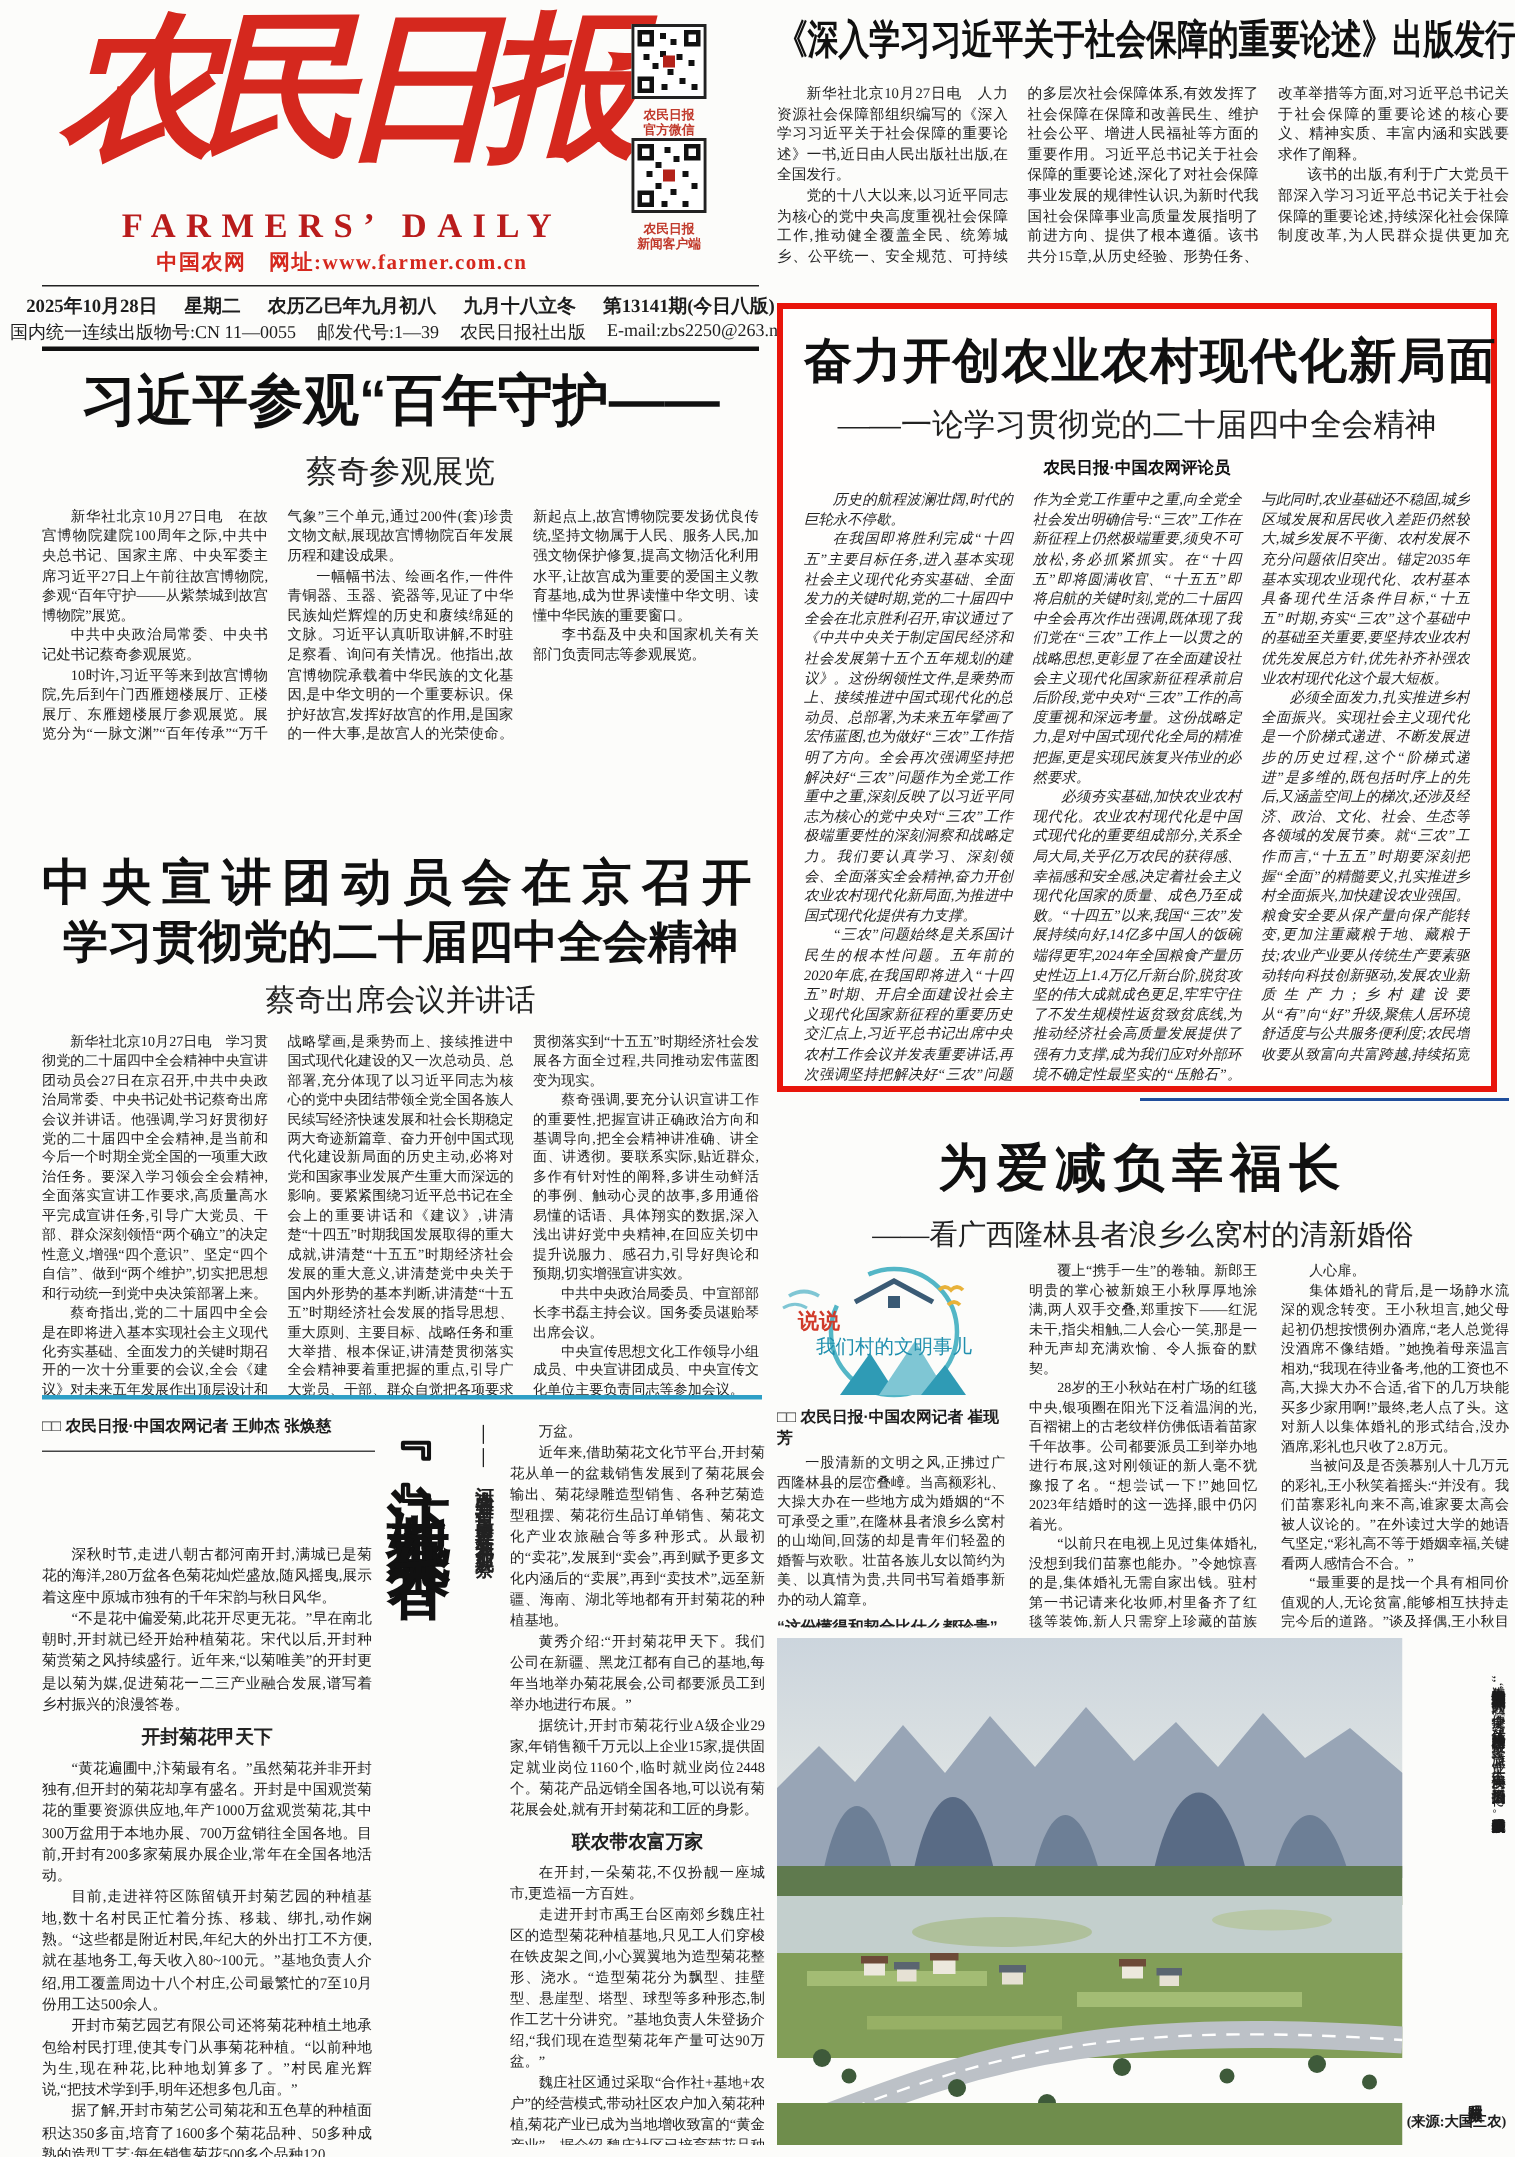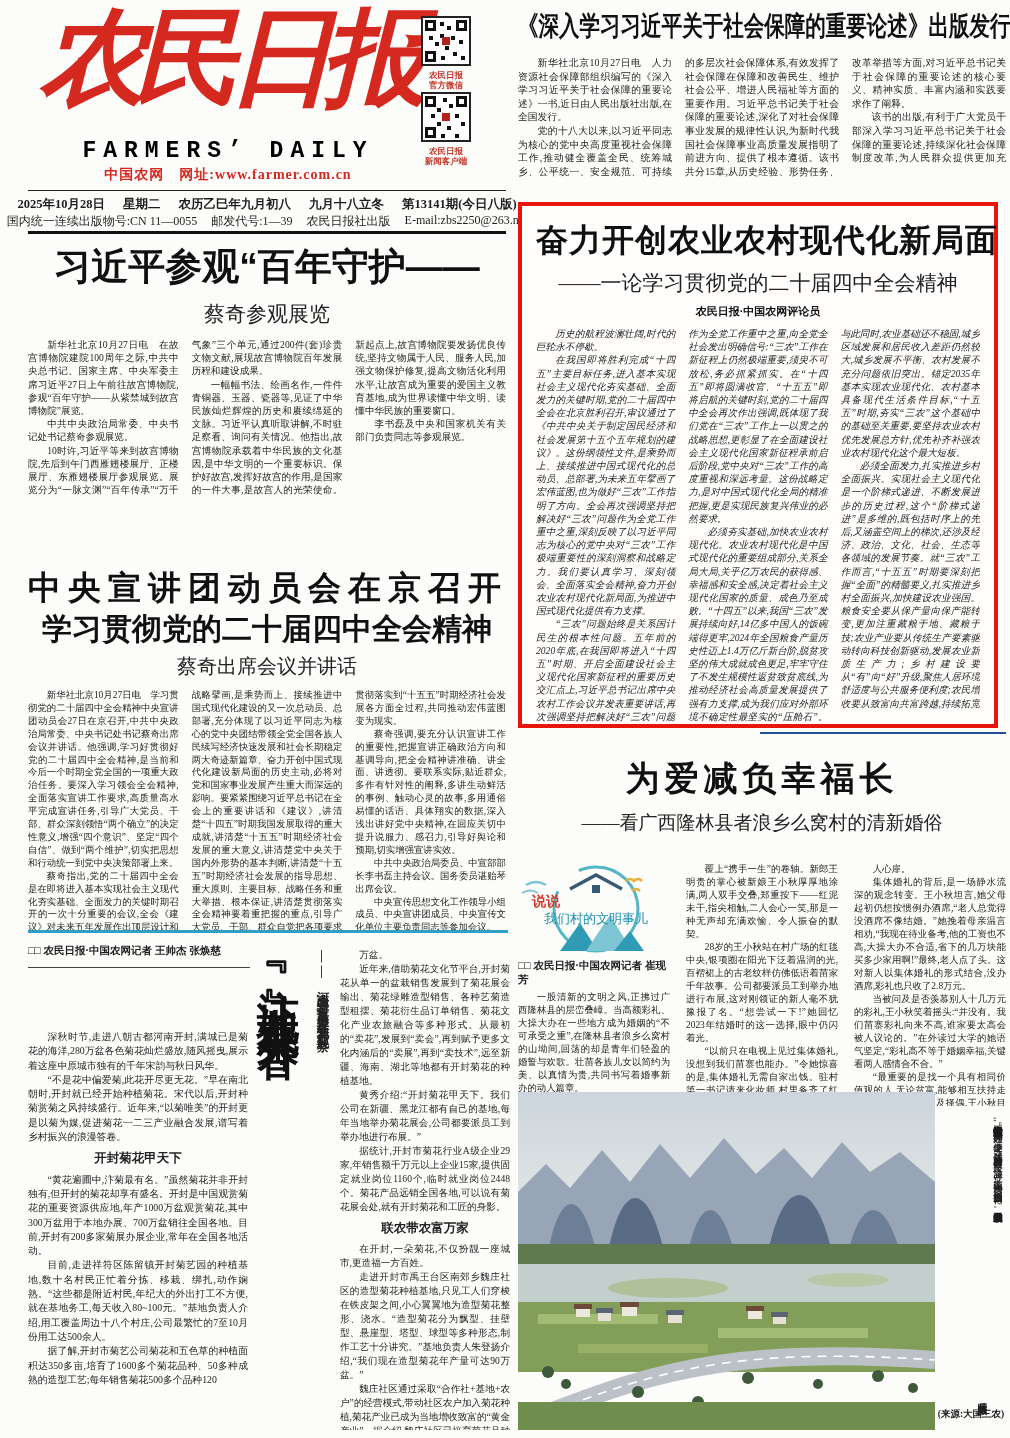--- a/index.html
+++ b/index.html
@@ -2,21 +2,21 @@
 <html><head>
 <meta charset="utf-8">
 <style>
   html,body{margin:0;padding:0;background:#888;}
   .page{position:relative;width:1010px;height:1438px;margin:0 auto;background:#fcfcfa;
         font-family:"Liberation Serif","DejaVu Serif",serif;color:#1d1d1d;overflow:hidden;}
   .abs{position:absolute;}
   
   .calligraphy{font-family:"DejaVu Serif","Liberation Serif",serif;font-weight:bold;font-style:italic;
     color:#d5281e;font-size:106px;letter-spacing:-12px;line-height:1;transform:rotate(-1.5deg);white-space:nowrap;}
-  .m-english{color:#000000;font-family:Liberation Mono, monospace;font-weight:bold;
+  .m-english{color:#b91c1c;font-family:Liberation Serif, serif;font-weight:bold;
     font-size:23px;letter-spacing:7px;}
   .m-site{color:#d5281e;font-weight:bold;font-size:14px;letter-spacing:1px;}
   .qr{width:46px;height:46px;border:2px solid #222;background:#fff;}
   .qr-label{color:#c0392b;font-size:8.5px;line-height:10px;text-align:center;font-weight:bold;}
   .rule-thin{background:#222;height:1px;}
   .rule-thick{background:#111;height:3px;}
   .rule-blue{background:#2e9fc6;height:3px;}
   .rule-blue2{background:#1f4e9c;height:2px;}
   
   .dateline{display:flex;justify-content:center;gap:18px;white-space:nowrap;text-align:right;}
@@ -30,21 +30,21 @@
   .bodytext{font-size:9.8px;line-height:13.6px;text-align:justify;color:#222;overflow:hidden;}
   .bodytext .para{text-indent:2em;margin:0;}
   .cols3{column-count:3;column-gap:13px;column-fill:auto;height:100%;}
   .inline-subhead{font-family:"Liberation Sans","DejaVu Sans",sans-serif;font-weight:700;
     text-align:center;font-size:12.5px;margin:7px 0;}
   .byline-row{font-family:"Liberation Sans","DejaVu Sans",sans-serif;font-weight:bold;font-size:10.5px;}
   
   .redbox{border:4px solid #e8150b;background:#fffefd;}
   .editorial-body{font-style:italic;font-size:9.6px;line-height:13.2px;}
   
-  .hcol{position:absolute;top:0;height:100%;width:152px;overflow:hidden;margin-top:21px;}
+  .hcol{position:absolute;top:0;height:100%;width:152px;overflow:hidden;}
   .hunsu .inline-subhead{text-align:left;font-size:10.5px;margin:5px 0 3px 0;}
   
   .vtitle{writing-mode:vertical-rl;font-family:"Liberation Serif","DejaVu Serif",serif;font-weight:900;
     font-size:42px;letter-spacing:7px;color:#111;}
   .vsub{writing-mode:vertical-rl;font-size:12.5px;font-weight:bold;letter-spacing:3px;color:#222;}
   
   .vcaption{writing-mode:vertical-rl;font-size:9.5px;line-height:15.5px;text-align:justify;}
   .vcaption .cap-p{text-indent:2em;margin:0;}
   .vcaption .cap-credit{text-align:end;font-weight:bold;margin:0;}
   .source-line{font-size:9.5px;font-weight:bold;}
@@ -298,20 +298,21 @@
     <span>□□</span>
     <span>农民日报·中国农网记者 王帅杰 张焕慈</span>
   </div>
 
   <div class="abs bodytext" style="left:28px;top:1030px;width:220px;height:458px;font-size:9.8px;line-height:14.3px;">
       <div class="para">深秋时节,走进八朝古都河南开封,满城已是菊花的海洋,280万盆各色菊花灿烂盛放,随风摇曳,展示着这座中原城市独有的千年宋韵与秋日风华。</div>
       <div class="para">“不是花中偏爱菊,此花开尽更无花。”早在南北朝时,开封就已经开始种植菊花。宋代以后,开封种菊赏菊之风持续盛行。近年来,“以菊唯美”的开封更是以菊为媒,促进菊花一二三产业融合发展,谱写着乡村振兴的浪漫答卷。</div>
       <div class="inline-subhead">开封菊花甲天下</div>
       <div class="para">“黄花遍圃中,汴菊最有名。”虽然菊花并非开封独有,但开封的菊花却享有盛名。开封是中国观赏菊花的重要资源供应地,年产1000万盆观赏菊花,其中300万盆用于本地办展、700万盆销往全国各地。目前,开封有200多家菊展办展企业,常年在全国各地活动。</div>
       <div class="para">目前,走进祥符区陈留镇开封菊艺园的种植基地,数十名村民正忙着分拣、移栽、绑扎,动作娴熟。“这些都是附近村民,年纪大的外出打工不方便,就在基地务工,每天收入80~100元。”基地负责人介绍,用工覆盖周边十八个村庄,公司最繁忙的7至10月份用工达500余人。</div>
+      <div class="para">开封市菊艺园艺有限公司还将菊花种植土地承包给村民打理,使其专门从事菊花种植。“以前种地为生,现在种花,比种地划算多了。”村民雇光辉说,“把技术学到手,明年还想多包几亩。”</div>
       <div class="para">据了解,开封市菊艺公司菊花和五色草的种植面积达350多亩,培育了1600多个菊花品种、50多种成熟的造型工艺;每年销售菊花500多个品种120</div>
     </div>
 
   <div class="abs vtitle" style="left:250px;top:948px;height:486px;">『汴』地黄花分外香</div>
   <div class="abs vsub" style="left:314px;top:950px;height:330px;">——河南省开封市高质量发展菊花产业观察</div>
 
   <div class="abs bodytext" style="left:340px;top:948px;width:170px;height:482px;font-size:9.6px;line-height:14px;">
       <div class="para">万盆。</div>
       <div class="para">近年来,借助菊花文化节平台,开封菊花从单一的盆栽销售发展到了菊花展会输出、菊花绿雕造型销售、各种艺菊造型租摆、菊花衍生品订单销售、菊花文化产业农旅融合等多种形式。从最初的“卖花”,发展到“卖会”,再到赋予更多文化内涵后的“卖展”,再到“卖技术”,远至新疆、海南、湖北等地都有开封菊花的种植基地。</div>
       <div class="para">黄秀介绍:“开封菊花甲天下。我们公司在新疆、黑龙江都有自己的基地,每年当地举办菊花展会,公司都要派员工到举办地进行布展。”</div>

